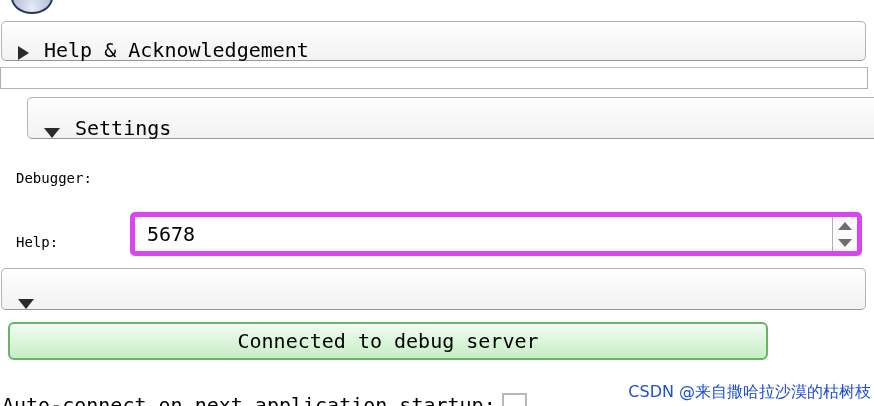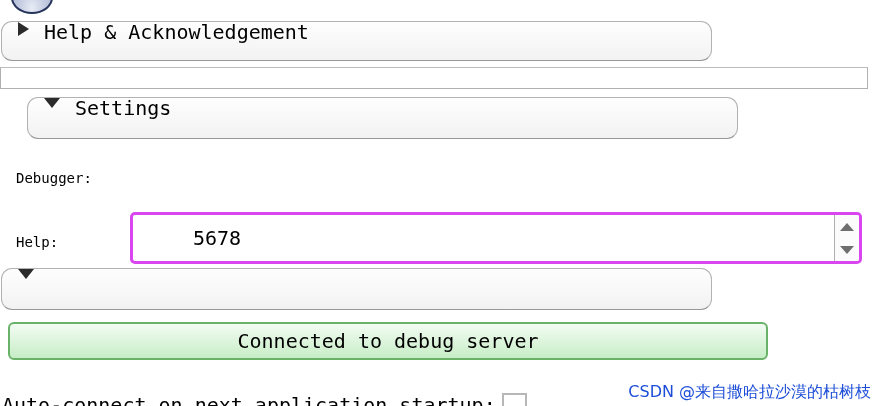--- a/index.html
+++ b/index.html
@@ -5,24 +5,24 @@
   html,body{margin:0;padding:0;background:#ffffff;overflow:hidden;}
   .screen{position:relative;width:874px;height:406px;background:#ffffff;
           font-family:"DejaVu Sans Mono", monospace;color:#000;}
 
   
   .circle-icon{position:absolute;left:11px;top:-19px;width:38px;height:29px;
     border:2px solid #27355c;border-radius:50%;
     background:radial-gradient(ellipse at 50% 85%, #e8ecf6 0%, #c6cde2 45%, #a7b1cf 100%);}
 
   
-  .pane-header{position:absolute;left:1px;width:711px;box-sizing:border-box;
-    border:1px solid #b2b2b2;border-bottom-color:#989898;border-radius:11px;
+  .pane-header{position:absolute;left:1px;width:865px;box-sizing:border-box;
+    border:1px solid #b2b2b2;border-bottom-color:#989898;border-radius:5px;
     background:linear-gradient(#fefefe,#f2f2f2);
-    display:flex;align-items:flex-start;padding-left:16px;gap:15px;cursor:default;}
+    display:flex;align-items:flex-end;padding-left:16px;gap:15px;cursor:default;}
   .pane-header .pane-label{font-size:20px;line-height:1;}
   .ph-help{top:21px;height:40px;}
   .ph-settings{top:97px;height:42px;margin-left:26px;}
   .ph-connection{top:268px;height:42px;}
 
   
   .tri{width:0;height:0;display:inline-block;}
   .tri-right{border-left:11px solid #2b2b2b;border-top:7px solid transparent;border-bottom:7px solid transparent;}
   .tri-down-hdr{border-top:10px solid #2b2b2b;border-left:8px solid transparent;border-right:8px solid transparent;}
   .tri-down-combo{border-top:10px solid #4a4a4a;border-left:9px solid transparent;border-right:9px solid transparent;}
@@ -38,22 +38,22 @@
   .lbl-port{top:212px;line-height:44px;}
 
   
   .combo{position:absolute;left:130px;top:150px;width:730px;height:40px;box-sizing:border-box;
     border:1px solid #b6b6b6;border-radius:5px;background:linear-gradient(#ffffff,#f7f7f7);
     display:flex;align-items:center;cursor:default;}
   .combo-value{font-size:20px;padding-left:12px;flex:1;}
   .combo-arrow{margin-right:18px;}
 
   
-  .spin{position:absolute;left:130px;top:212px;width:732px;height:52px;box-sizing:border-box;
-    border:3px solid #d946ef;border-radius:5px;background:#fff;display:flex;overflow:hidden;padding-left:48px;}
+  .spin{position:absolute;left:130px;top:212px;width:732px;height:44px;box-sizing:border-box;
+    border:5px solid #d946ef;border-radius:5px;background:#fff;display:flex;overflow:hidden;}
   .spin-input{flex:1;border:none;outline:none;font-family:"DejaVu Sans Mono", monospace;
     font-size:20px;padding-left:12px;color:#000;background:#fff;min-width:0;}
   .spin-buttons{width:24px;border-left:1px solid #b0b0b0;background:#fbfbfb;
     display:flex;flex-direction:column;}
   .spin-btn{flex:1;display:flex;align-items:center;justify-content:center;cursor:default;}
 
   
   .status-button{position:absolute;left:8px;top:322px;width:760px;height:38px;box-sizing:border-box;
     border:2px solid #68b368;border-radius:6px;
     background:linear-gradient(#f3fcf3,#c7edc6);

